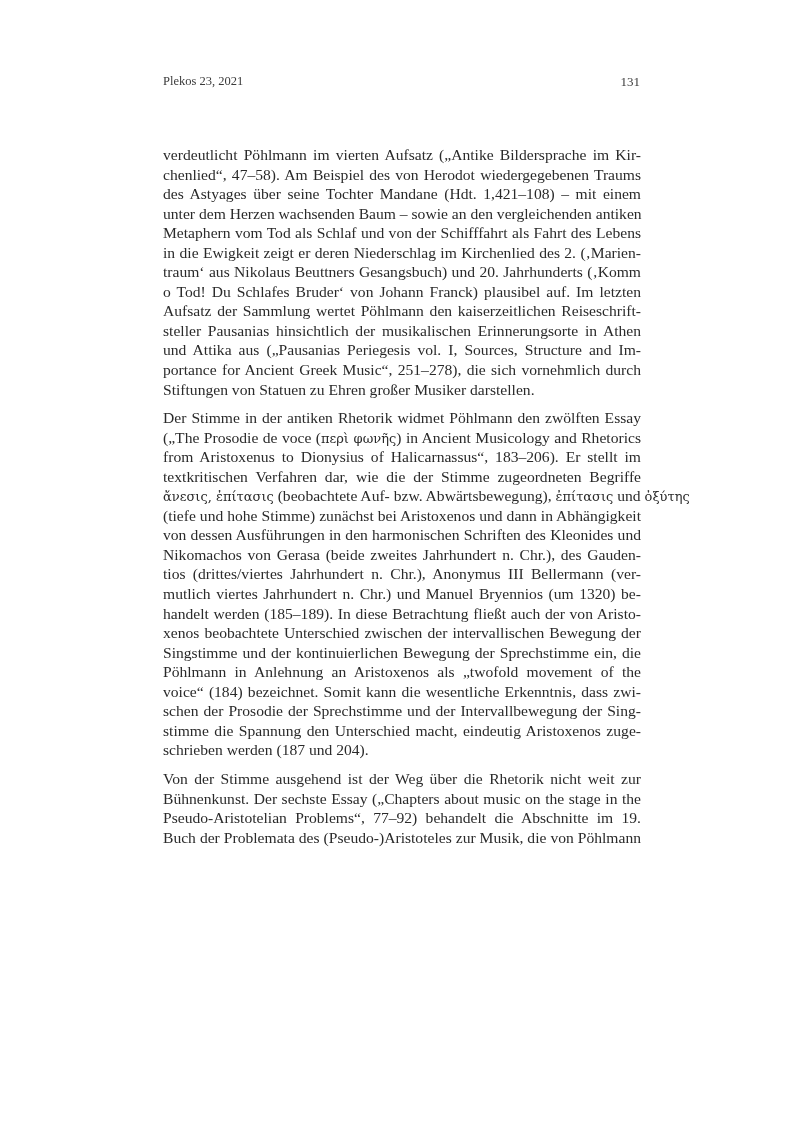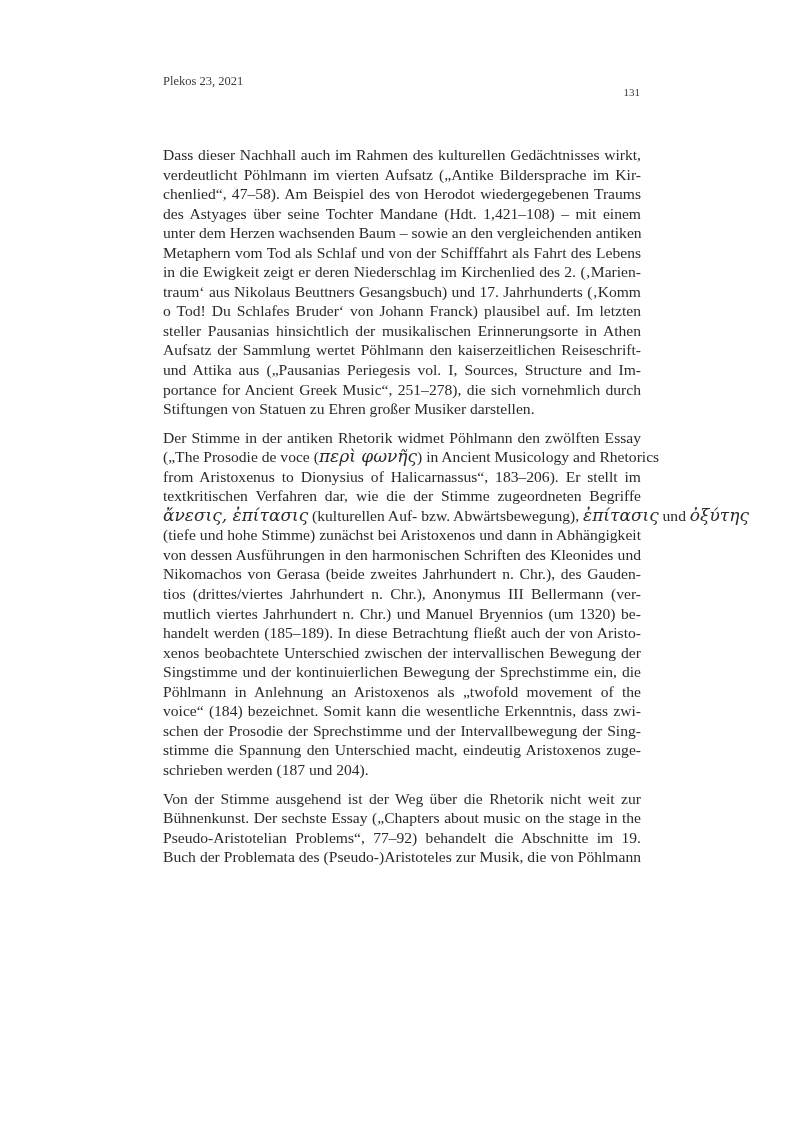--- a/index.html
+++ b/index.html
@@ -28,22 +28,21 @@
       position: absolute;
       left: 0;
       right: 0;
       text-align: left;
       top: 0;
     }
     .page-number {
       position: absolute;
       right: 0;
       top: 0;
-      font-size: 11px;
-      margin-top: 12px;
+      font-size: 13px;
     }
     .text-block {
       position: absolute;
       top: 145px;
       left: 163px;
       width: 478px;
       font-size: 15.6px;
       line-height: 19.55px;
       text-align: justify;
       hyphens: manual;
@@ -56,56 +55,54 @@
       text-align: justify;
       text-align-last: justify;
       white-space: nowrap;
       height: 19.55px;
     }
     .line.last {
       text-align-last: left;
     }
     .greek {
       font-family: "DejaVu Serif", serif;
-      font-size: 17px;
-      font-style: italic;
+      font-size: 13px;
     }
   </style>
 </head>
 <body>
 
 <div class="page-header">
   <span class="running-title">Plekos 23, 2021</span>
   <span class="page-number">131</span>
 </div>
 
 <div class="text-block">
   <p>
-    <span class="line">Dass dieser Nachhall auch im Rahmen des kulturellen Gedächtnisses wirkt,</span>
     <span class="line">verdeutlicht Pöhlmann im vierten Aufsatz („Antike Bildersprache im Kir-</span>
     <span class="line">chenlied“, 47–58). Am Beispiel des von Herodot wiedergegebenen Traums</span>
     <span class="line">des Astyages über seine Tochter Mandane (Hdt. 1,421–108) – mit einem</span>
     <span class="line">unter dem Herzen wachsenden Baum – sowie an den vergleichenden antiken</span>
     <span class="line">Metaphern vom Tod als Schlaf und von der Schifffahrt als Fahrt des Lebens</span>
     <span class="line">in die Ewigkeit zeigt er deren Niederschlag im Kirchenlied des 2. (‚Marien-</span>
-    <span class="line">traum‘ aus Nikolaus Beuttners Gesangsbuch) und 17. Jahrhunderts (‚Komm</span>
+    <span class="line">traum‘ aus Nikolaus Beuttners Gesangsbuch) und 20. Jahrhunderts (‚Komm</span>
     <span class="line">o Tod! Du Schlafes Bruder‘ von Johann Franck) plausibel auf. Im letzten</span>
+    <span class="line">Aufsatz der Sammlung wertet Pöhlmann den kaiserzeitlichen Reiseschrift-</span>
     <span class="line">steller Pausanias hinsichtlich der musikalischen Erinnerungsorte in Athen</span>
-    <span class="line">Aufsatz der Sammlung wertet Pöhlmann den kaiserzeitlichen Reiseschrift-</span>
     <span class="line">und Attika aus („Pausanias Periegesis vol. I, Sources, Structure and Im-</span>
     <span class="line">portance for Ancient Greek Music“, 251–278), die sich vornehmlich durch</span>
     <span class="line last">Stiftungen von Statuen zu Ehren großer Musiker darstellen.</span>
   </p>
 
   <p>
     <span class="line">Der Stimme in der antiken Rhetorik widmet Pöhlmann den zwölften Essay</span>
     <span class="line"><span>(„The Prosodie de voce (</span><span class="greek">περὶ φωνῆς</span><span>) in Ancient Musicology and Rhetorics</span></span>
     <span class="line">from Aristoxenus to Dionysius of Halicarnassus“, 183–206). Er stellt im</span>
     <span class="line">textkritischen Verfahren dar, wie die der Stimme zugeordneten Begriffe</span>
-    <span class="line"><span class="greek">ἄνεσις, ἐπίτασις</span><span> (kulturellen Auf- bzw. Abwärtsbewegung), </span><span class="greek">ἐπίτασις</span><span> und </span><span class="greek">ὀξύτης</span></span>
+    <span class="line"><span class="greek">ἄνεσις, ἐπίτασις</span><span> (beobachtete Auf- bzw. Abwärtsbewegung), </span><span class="greek">ἐπίτασις</span><span> und </span><span class="greek">ὀξύτης</span></span>
     <span class="line">(tiefe und hohe Stimme) zunächst bei Aristoxenos und dann in Abhängigkeit</span>
     <span class="line">von dessen Ausführungen in den harmonischen Schriften des Kleonides und</span>
     <span class="line">Nikomachos von Gerasa (beide zweites Jahrhundert n. Chr.), des Gauden-</span>
     <span class="line">tios (drittes/viertes Jahrhundert n. Chr.), Anonymus III Bellermann (ver-</span>
     <span class="line">mutlich viertes Jahrhundert n. Chr.) und Manuel Bryennios (um 1320) be-</span>
     <span class="line">handelt werden (185–189). In diese Betrachtung fließt auch der von Aristo-</span>
     <span class="line">xenos beobachtete Unterschied zwischen der intervallischen Bewegung der</span>
     <span class="line">Singstimme und der kontinuierlichen Bewegung der Sprechstimme ein, die</span>
     <span class="line">Pöhlmann in Anlehnung an Aristoxenos als „twofold movement of the</span>
     <span class="line">voice“ (184) bezeichnet. Somit kann die wesentliche Erkenntnis, dass zwi-</span>

